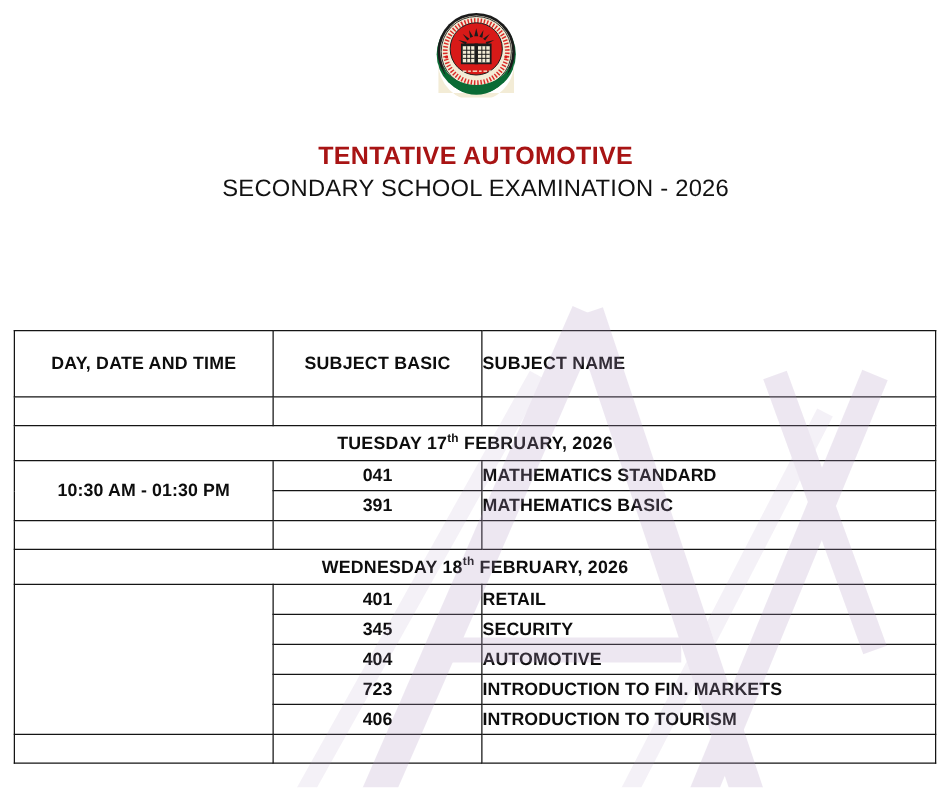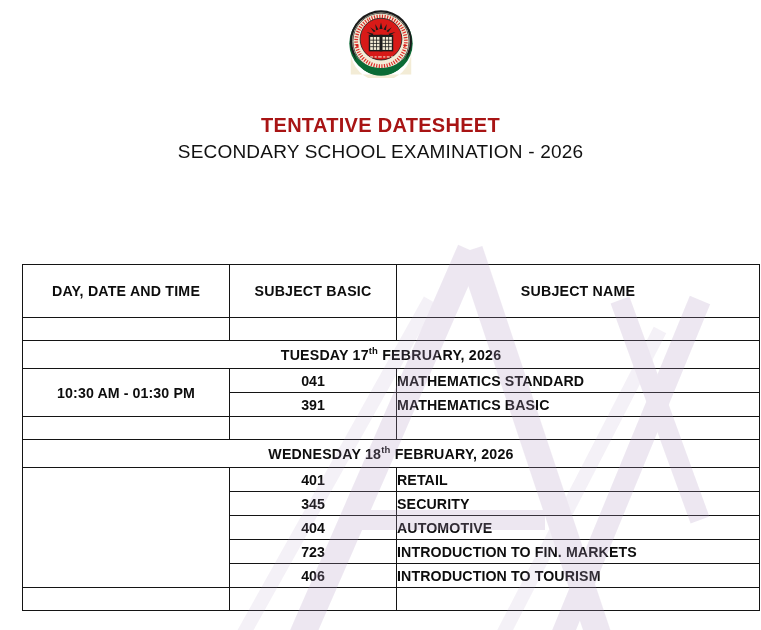--- a/index.html
+++ b/index.html
@@ -68,21 +68,21 @@
     font-weight: normal;
     color: #111111;
     letter-spacing: 0.2px;
     line-height: 24px;
     margin-top: 2px;
   }
 
   
   #datesheet-table {
     position: absolute;
-    left: 22px;
+    left: 11px;
     top: 264px;
     width: 737px;
     border-collapse: collapse;
     table-layout: fixed;
   }
   #datesheet-table td, #datesheet-table th {
     border: 1.4px solid #141414;
     padding: 0;
     font-size: 14.2px;
     font-weight: bold;
@@ -97,21 +97,21 @@
   
   .hdr td {
     background: #faf7dd;
     height: 52px;
     vertical-align: middle;
     font-size: 15px;
     letter-spacing: 0.2px;
   }
   .hdr .h-day  { text-align: center; }
   .hdr .h-code { text-align: center; }
-  .hdr .h-name { text-align: center; padding-left: 8px; }
+  .hdr .h-name { text-align: left; padding-left: 8px; }
 
   
   .spacer td {
     height: 22px;
     background: #ffffff;
   }
 
   
   .dateband td {
     height: 27px;
@@ -210,21 +210,21 @@
         <rect x="58" y="70" width="4" height="1.5"></rect>
         <rect x="64" y="70" width="3" height="1.5"></rect>
       </g>
 
       <rect x="43" y="58.5" width="14" height="4" fill="#d81a18" opacity="0"></rect>
     </svg>
   </div>
 
 
   <div id="subtitle-block">
-    <div id="tentative-line">TENTATIVE DATESHEET</div>
+    <div id="tentative-line">TENTATIVE AUTOMOTIVE</div>
     <div id="exam-line">SECONDARY SCHOOL EXAMINATION - 2026</div>
   </div>
 
   <table id="datesheet-table">
     <colgroup>
       <col class="col-day">
       <col class="col-code">
       <col class="col-name">
     </colgroup>
     <tbody id="table-body">

